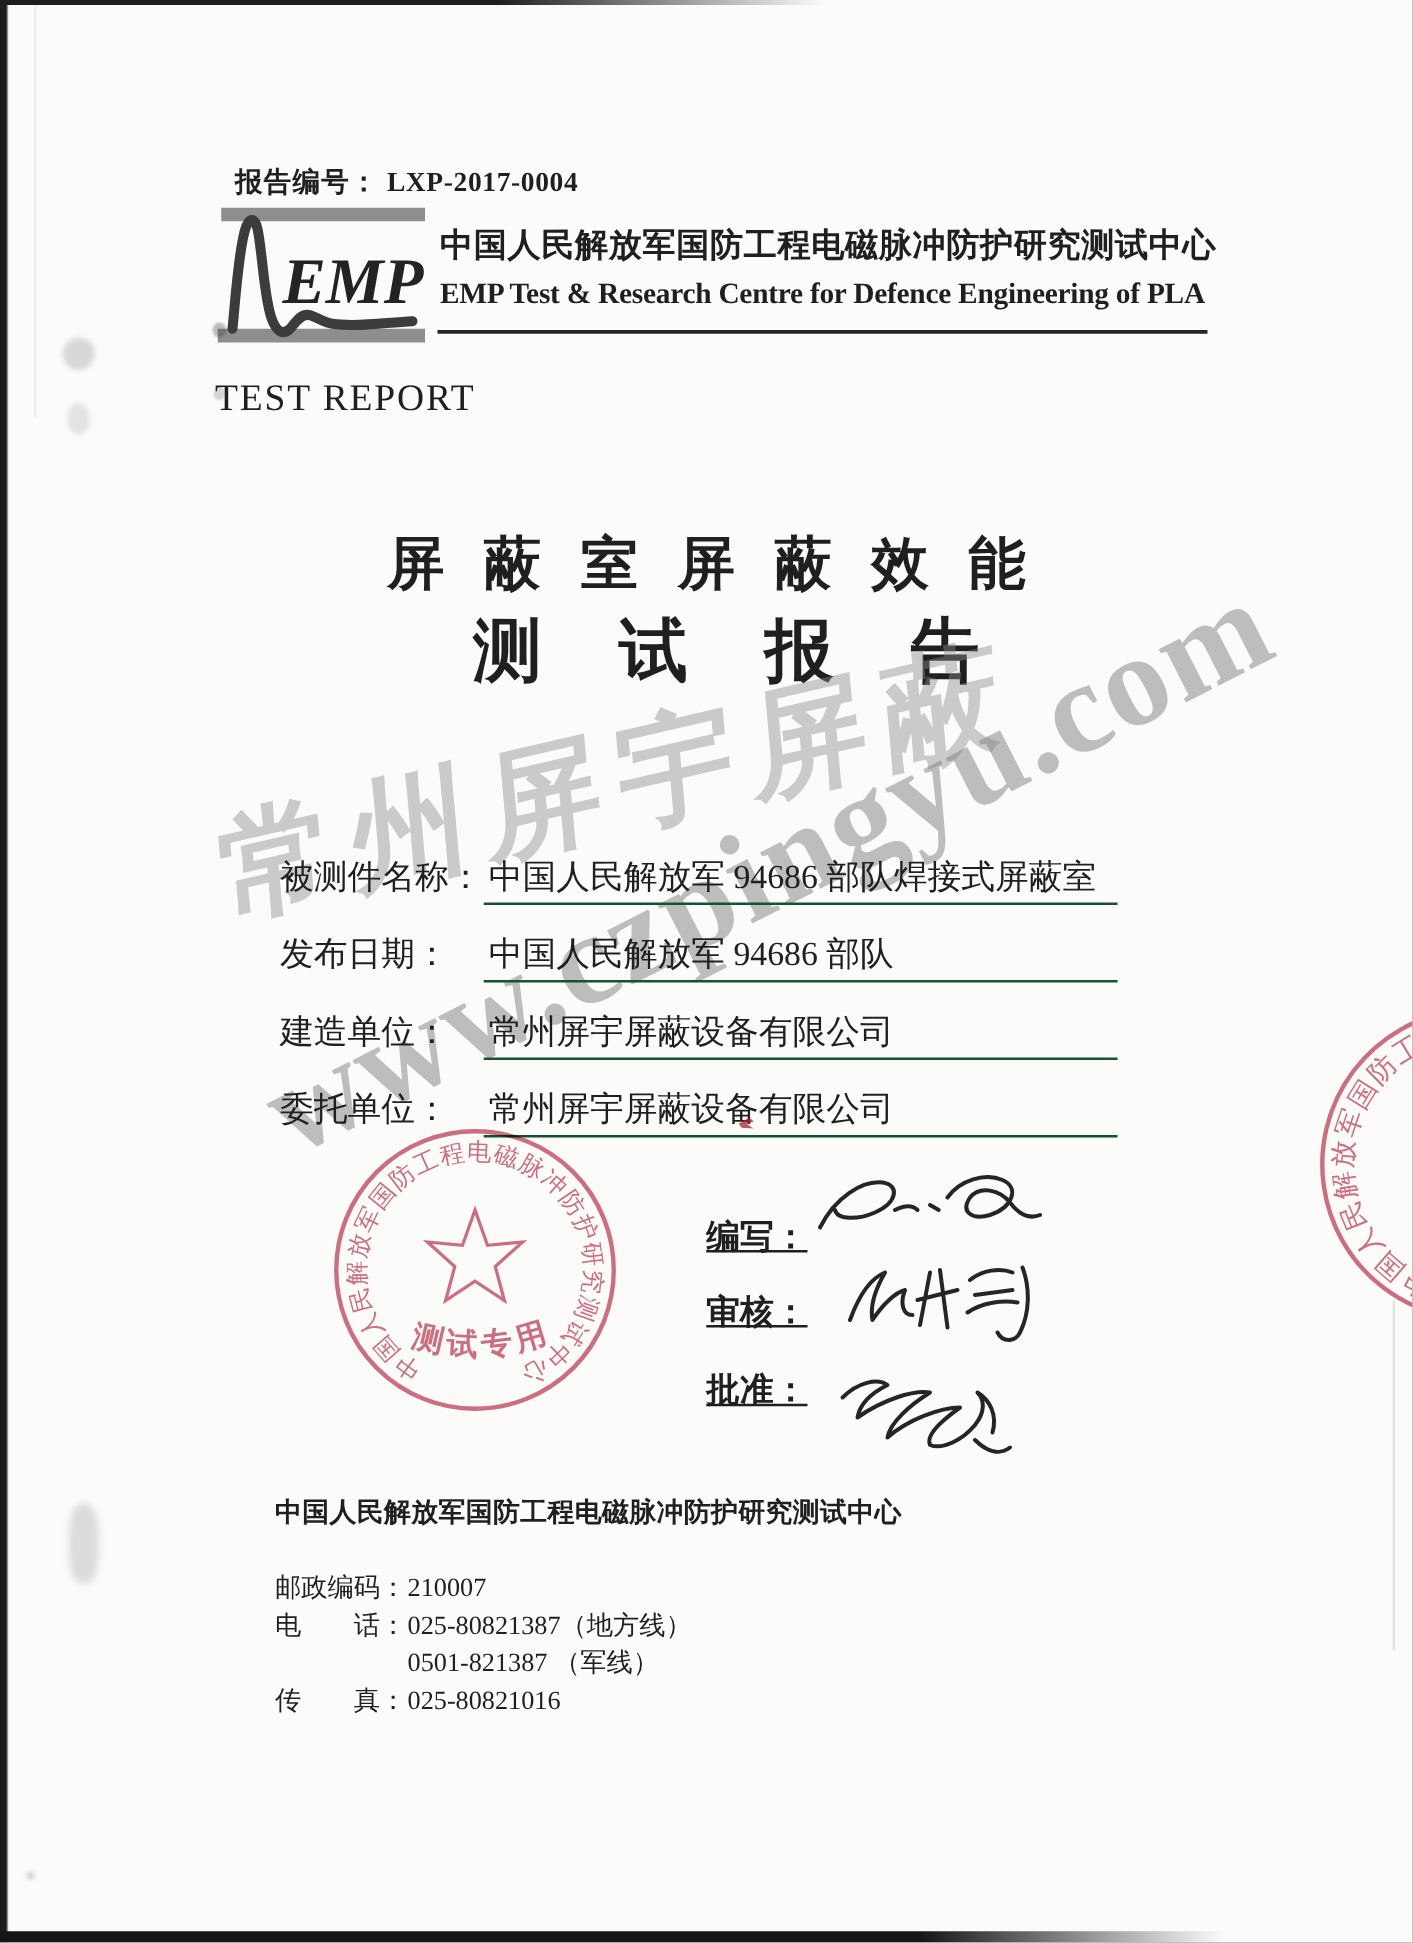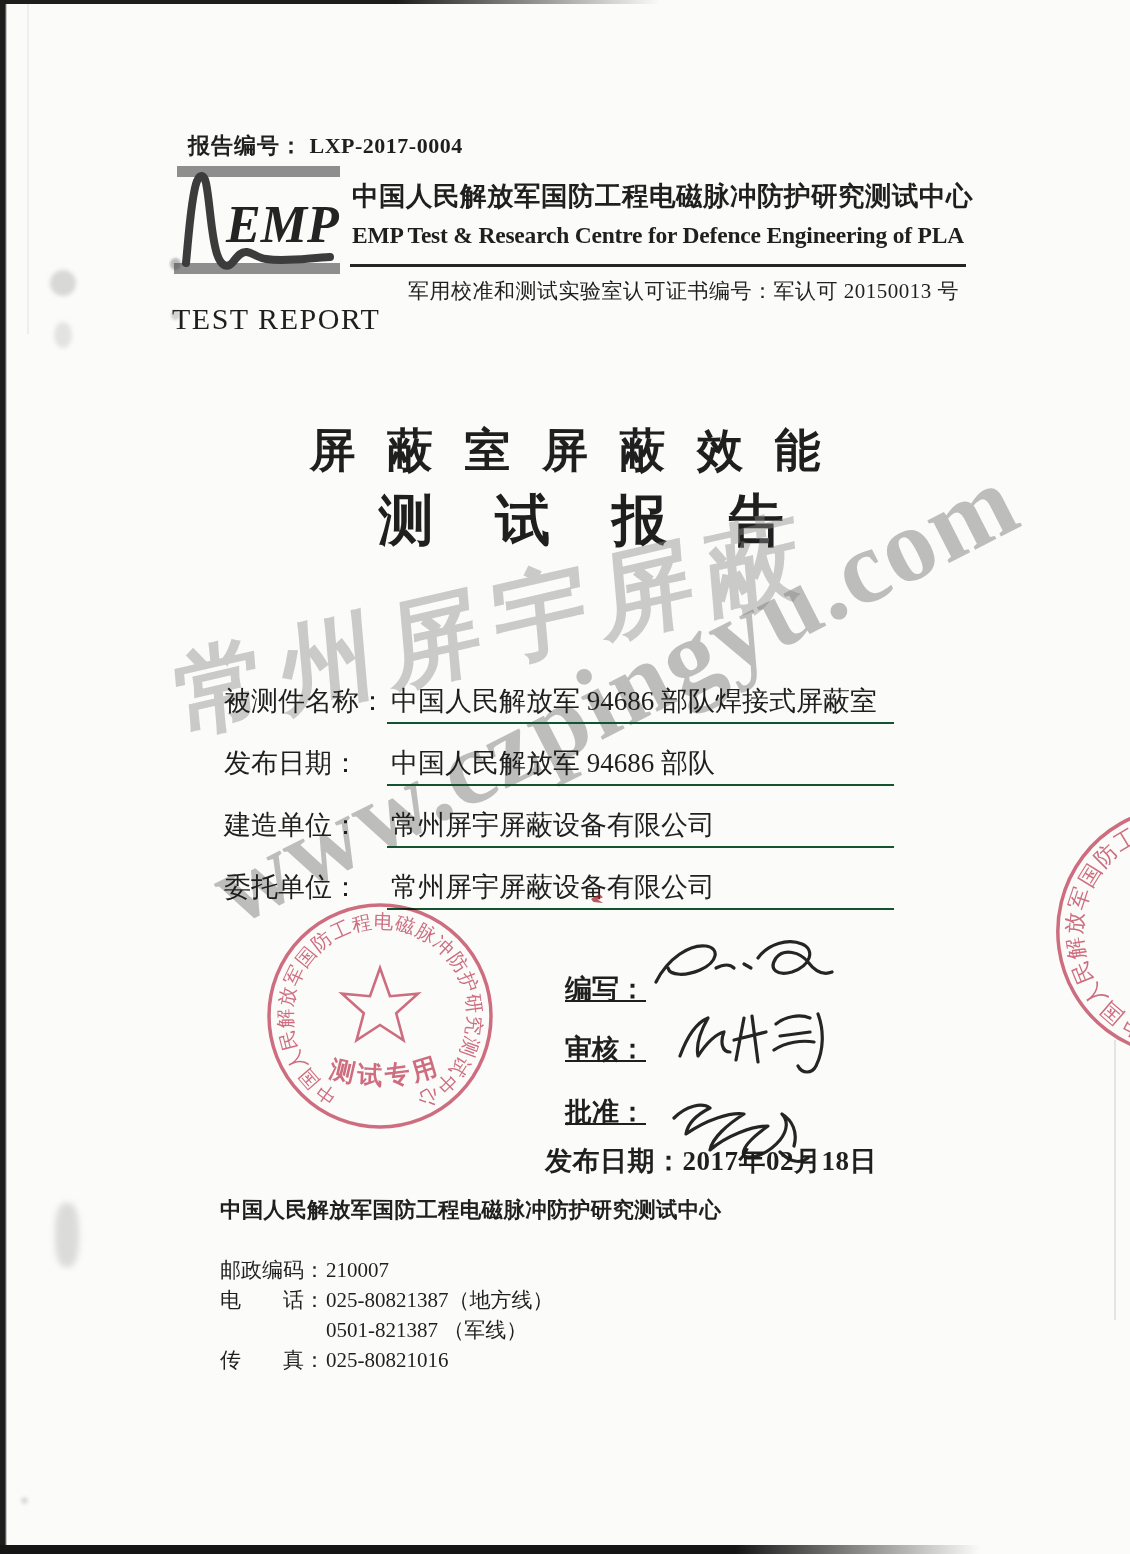--- a/index.html
+++ b/index.html
@@ -80,21 +80,20 @@
       <rect x="3" y="0" width="163" height="11" fill="#8e8e8e"></rect>
       <rect x="0" y="97" width="166" height="11" fill="#8e8e8e"></rect>
       <path d="M12,97 C14,78 17,30 23,15 C26,8 30,8 32,17 C36,36 37,70 43,88 C47,100 53,103 59,96 C63,91 67,85 73,86 C79,87 84,92 92,93 C112,96 134,92 156,91" fill="none" stroke="#3c3c3c" stroke-width="8" stroke-linecap="round" stroke-linejoin="round"></path>
       <text class="logo-text" x="52" y="76" font-size="52" fill="#232323">EMP</text>
     </svg>
   </div>
 
   <div class="abs org-cn">中国人民解放军国防工程电磁脉冲防护研究测试中心</div>
   <div class="abs org-en">EMP Test &amp; Research Centre for Defence Engineering of PLA</div>
   <div class="abs header-rule"></div>
-  <div class="abs accred">军用校准和测试实验室认可证书编号：军认可 20150013 号</div>
   <div class="abs test-report">TEST REPORT</div>
 
   <div class="abs title1">屏 蔽 室 屏 蔽 效 能</div>
   <div class="abs title2">测 试 报 告</div>
 
   <div class="field-row" style="top:683px">
     <span class="field-label">被测件名称：</span><span class="field-value">中国人民解放军 94686 部队焊接式屏蔽室</span>
   </div>
   <div class="field-row" style="top:745px">
     <span class="field-label">发布日期：</span><span class="field-value">中国人民解放军 94686 部队</span>
@@ -159,21 +158,20 @@
         <path d="M116,96 l-8,42 M106,118 l32,-8 M124,94 l6,46"></path>
         <path d="M148,102 C158,94 172,92 182,96 M152,114 l30,-4 M146,128 C158,120 174,118 186,120 M190,92 C196,108 196,128 188,144 C184,152 174,152 170,144"></path>
       </g>
       <g>
         <path d="M46,196 C58,184 74,180 82,186 C70,192 60,200 58,212 C78,198 102,190 116,192 C100,202 84,216 82,228 C98,214 124,204 140,204 C126,214 112,226 116,234 C126,238 142,230 152,218 C160,208 160,198 154,192 C164,198 170,210 166,224"></path>
         <path d="M152,230 C162,240 172,242 180,236"></path>
       </g>
     </g>
   </svg>
 
-  <div class="abs release-date">发布日期：2017年02月18日</div>
 
   <div class="abs footer-org">中国人民解放军国防工程电磁脉冲防护研究测试中心</div>
   <div class="f-line" style="top:1256px">
     <span class="f-label">邮政编码：</span><span>210007</span>
   </div>
   <div class="f-line" style="top:1286px">
     <span class="f-label">电　　话：</span><span>025-80821387（地方线）</span>
   </div>
   <div class="f-line" style="top:1316px">
     <span class="f-label"></span><span>0501-821387 （军线）</span>

